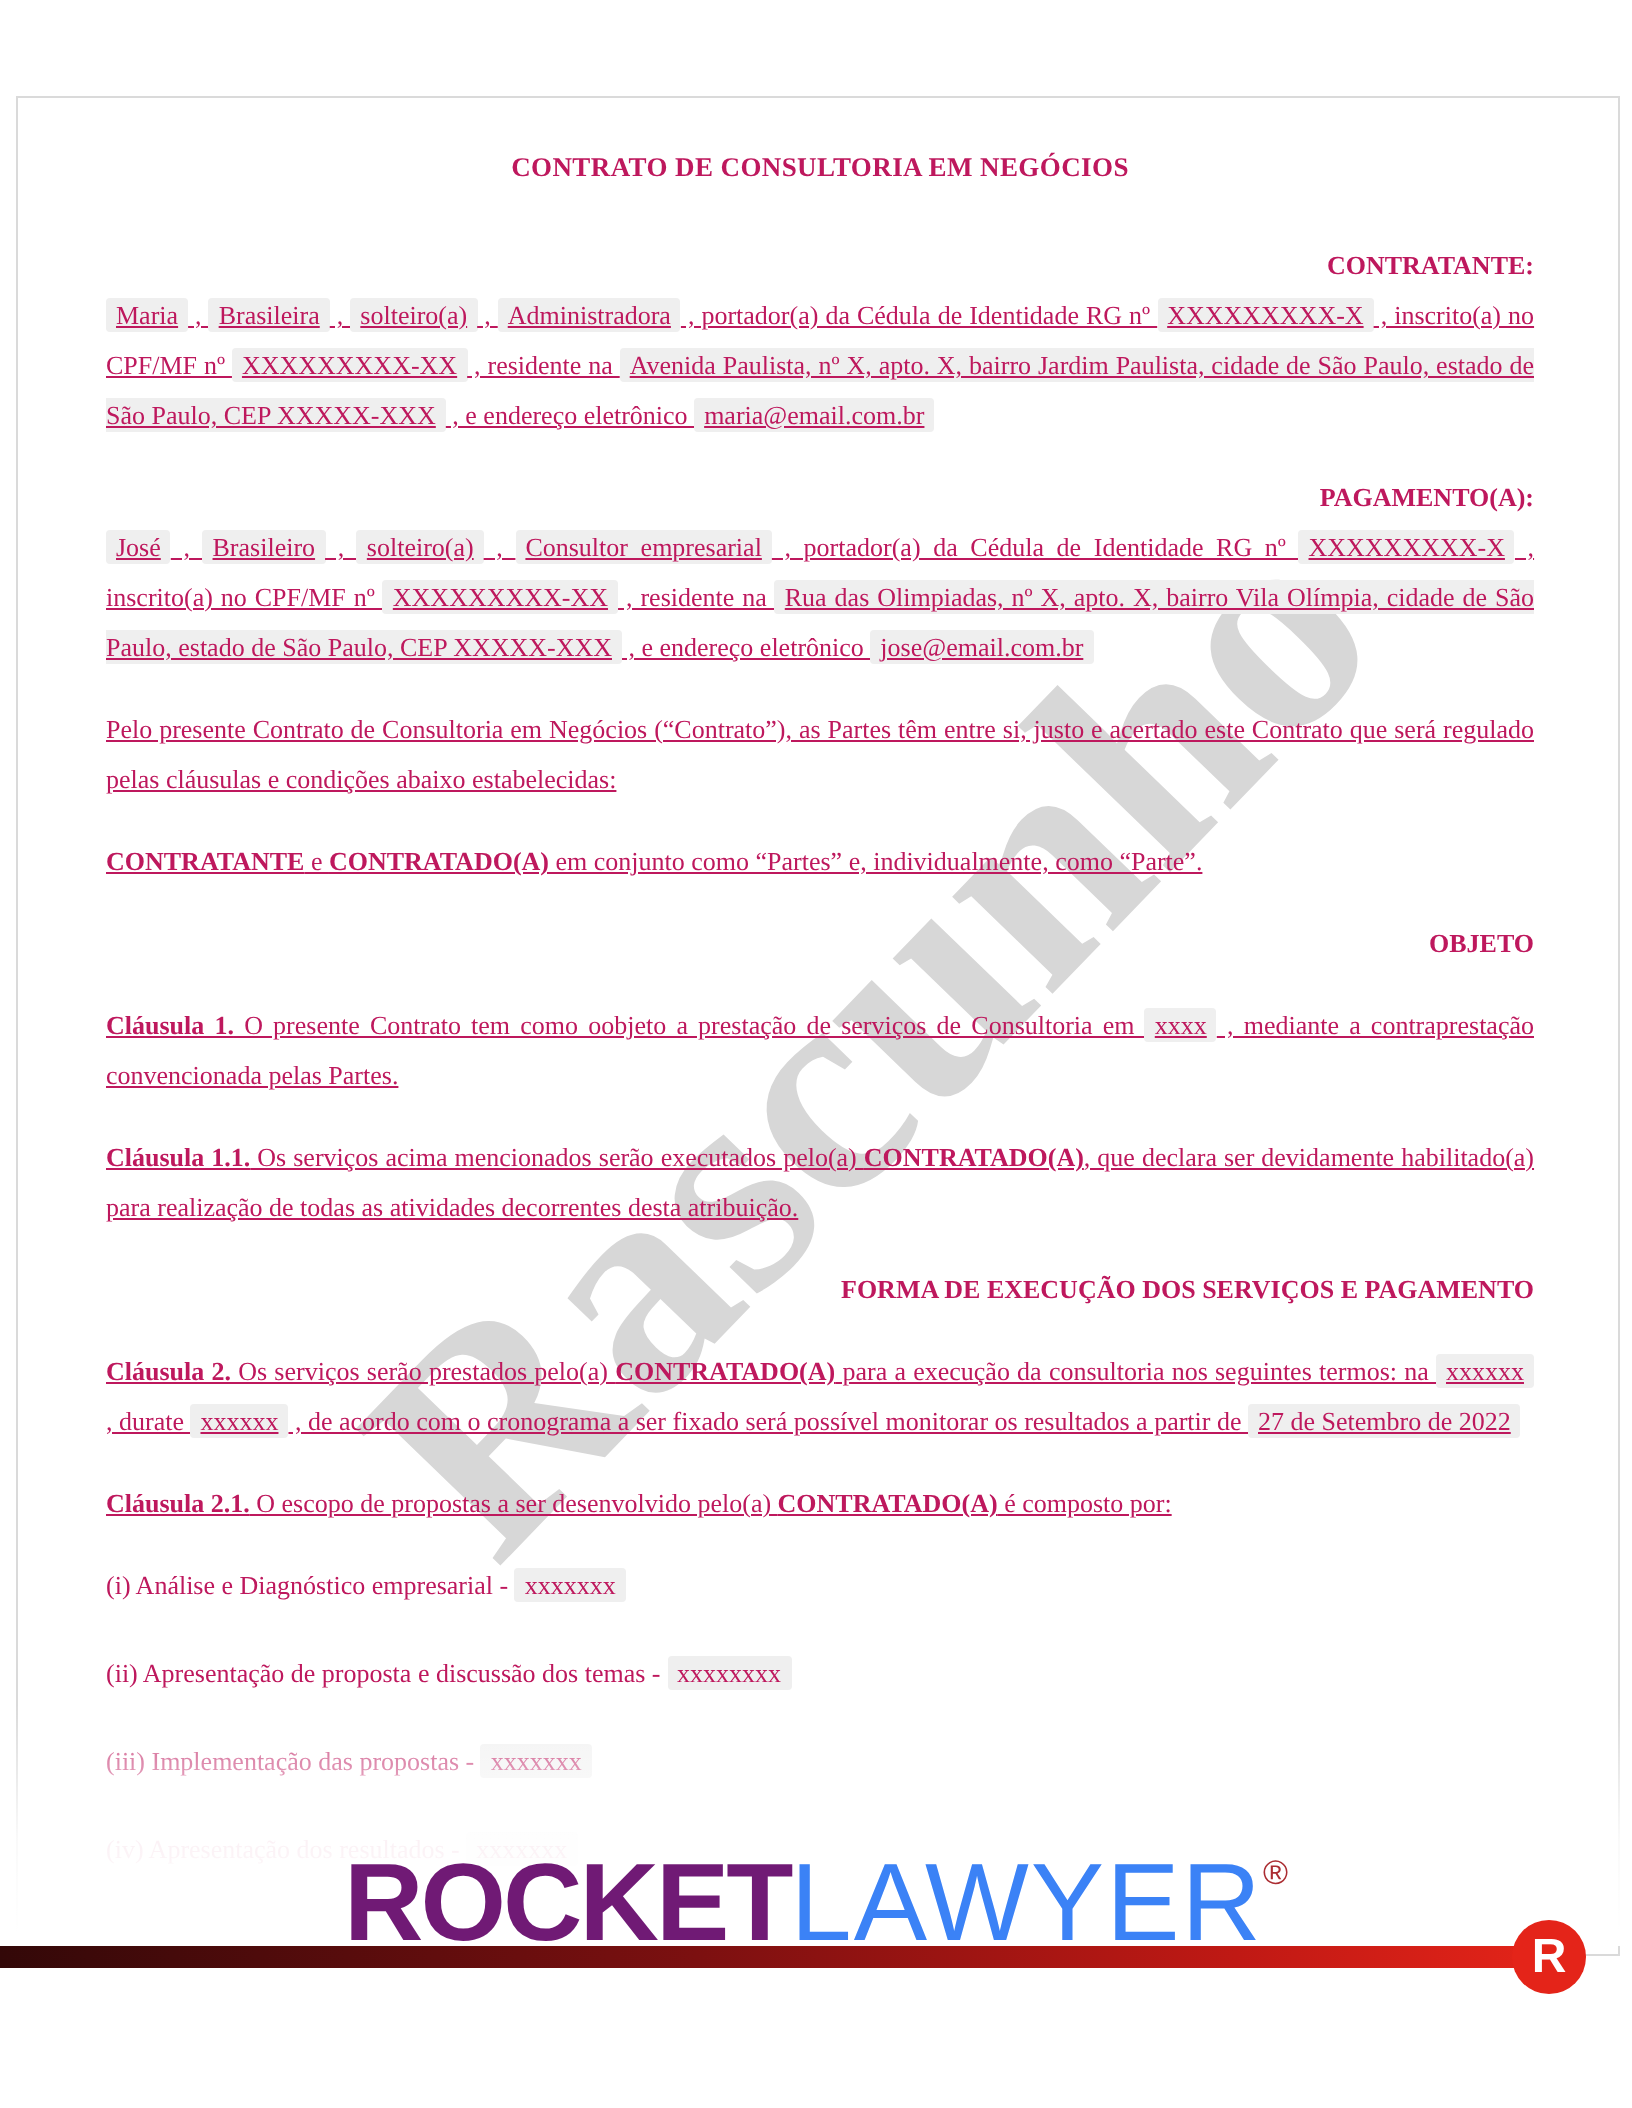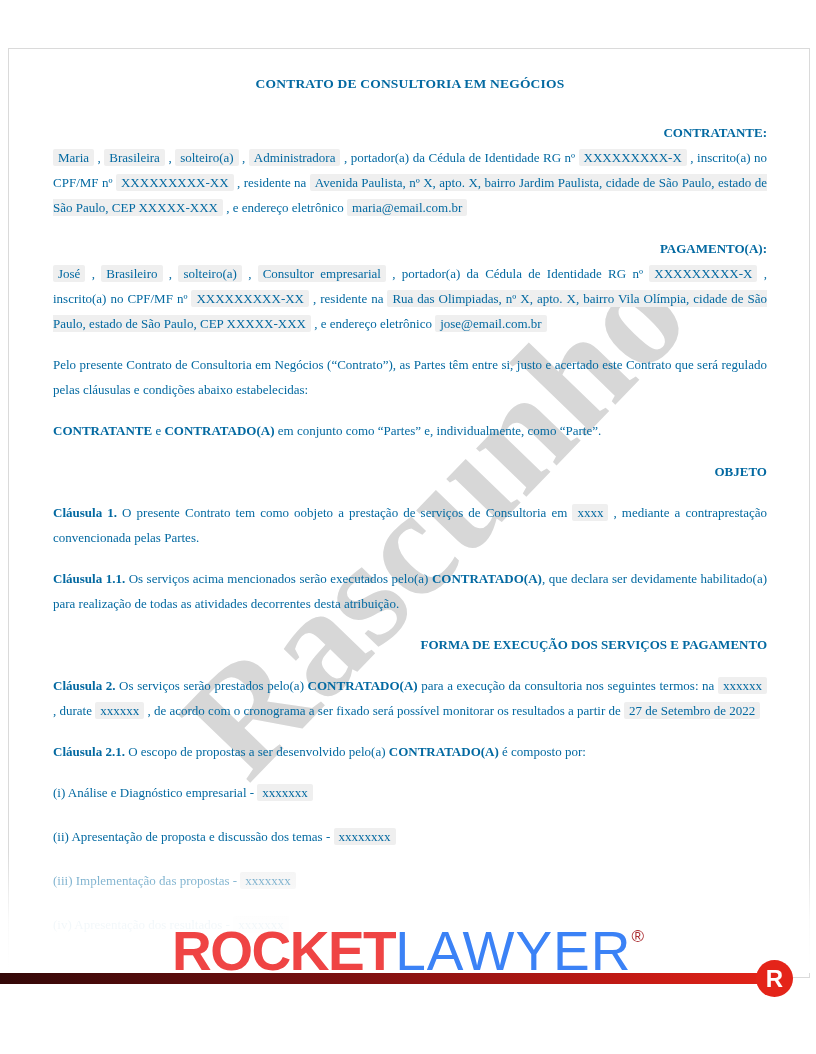--- a/index.html
+++ b/index.html
@@ -12,45 +12,45 @@
           background:#fff; border:1px solid #dadada; }
 
   
   .watermark { position:absolute; left:70px; top:390px; width:710px; height:160px;
                line-height:160px; text-align:center;
                font-family:"Liberation Serif", serif; font-weight:bold;
                font-size:152px; color:#d7d7d7; transform:rotate(-46deg);
                z-index:0; pointer-events:none; white-space:nowrap; }
 
   .content { position:relative; z-index:1; padding:12px 42px 0 44px;
-             font-size:13px; line-height:25px; color:#0369a1; }
+             font-size:13px; line-height:25px; color:#be185d; }
 
   .doc-title { text-align:center; font-weight:bold; font-size:13.5px;
                margin:10px 0 24px 0; letter-spacing:.2px; }
 
   .blk-heading { font-weight:bold; text-align:right; }
   .blk-heading.spaced { margin-bottom:16px;margin-top:12px; }
-  .blk-para { text-align:justify; margin-bottom:16px; }
+  .blk-para { text-align:justify; margin-bottom:16px;text-decoration:underline; }
   .blk-list { text-align:left; margin-bottom:19px; }
   .seg-b { font-weight:bold; }
   .seg-hl { background:#efefef; padding:1px 5px; border-radius:2px; }
 
   
   .fade-overlay { position:absolute; left:6px; top:852px; width:806px; height:121px;
                   background:linear-gradient(to bottom, rgba(255,255,255,0) 0%,
                              rgba(255,255,255,.85) 55%, #ffffff 95%);
                   z-index:2; pointer-events:none; }
   .fade-soft { opacity:.8; }
   .fade-hard { opacity:.4; }
 
   
   .rl-logo { position:absolute; z-index:3; top:908px; left:50%;
              transform:translateX(-50%); white-space:nowrap;
              font-family:"Liberation Sans", sans-serif; line-height:58px; }
-  .rl-rocket { font-weight:bold; font-size:55px; letter-spacing:-1.5px; color:#ef4444; }
+  .rl-rocket { font-weight:bold; font-size:55px; letter-spacing:-1.5px; color:#701a75; }
   .rl-lawyer { font-weight:normal; font-size:55px; letter-spacing:1px; color:#3b82f6; }
   .rl-reg { font-size:17px; color:#ab2d32; vertical-align:28px; font-weight:normal; }
 
   
   .footer-bar { position:absolute; z-index:4; left:0; top:973px; width:774px; height:11px;
                 background:linear-gradient(to right, #330808 0%, #7c1010 45%,
                            #c01914 80%, #e42419 100%); }
   .r-badge { position:absolute; z-index:5; left:756px; top:960px; width:37px; height:37px;
              border-radius:50%; background:#e42419; color:#fff; text-align:center;
              line-height:37px; font-family:"Liberation Sans", sans-serif;

